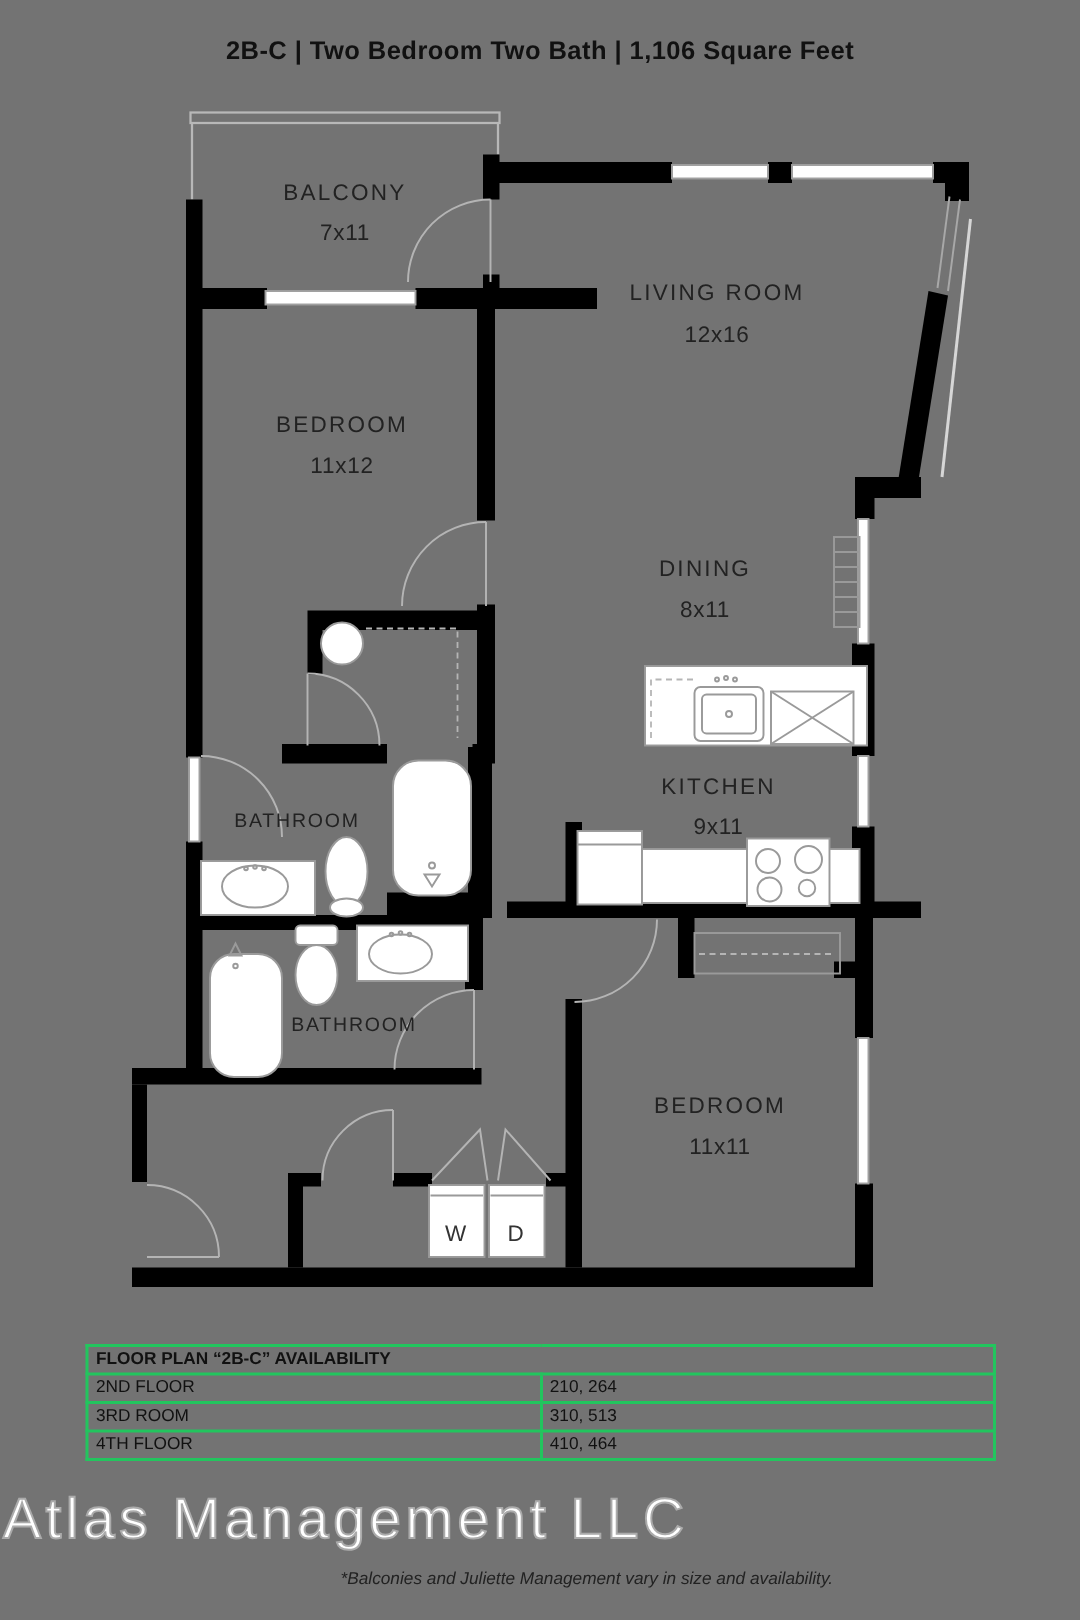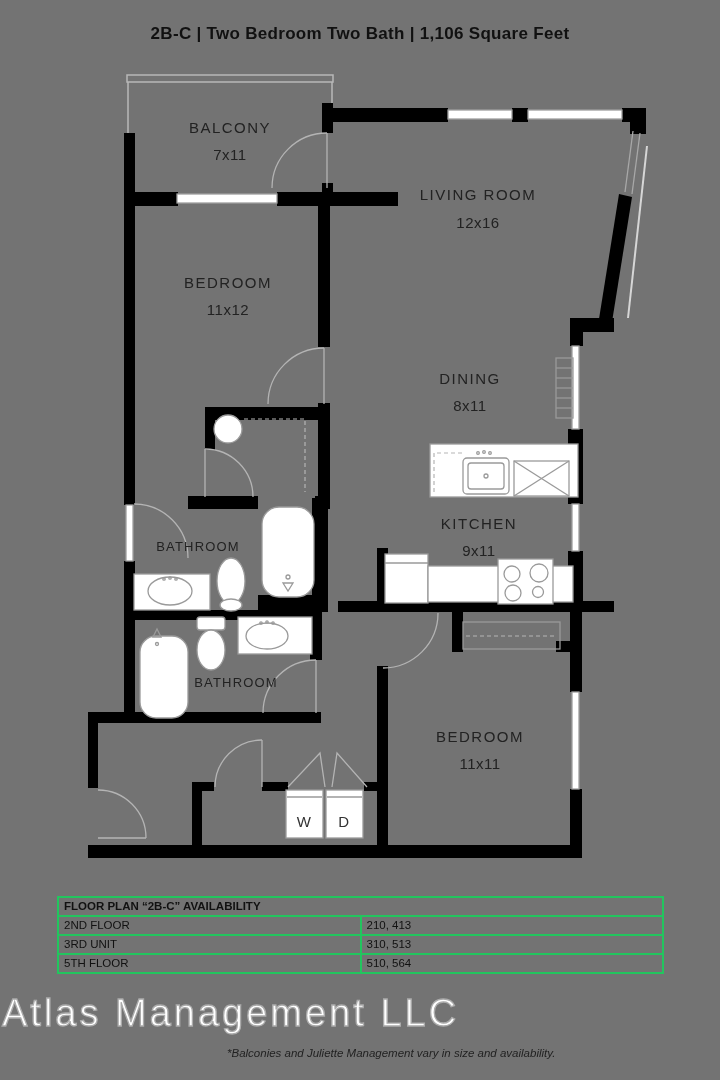--- a/index.html
+++ b/index.html
@@ -248,29 +248,29 @@
     </g>
   </svg>
 
   <table class="avail">
     <tbody>
         <tr class="hd">
       <td colspan="2">FLOOR PLAN “2B-C” AVAILABILITY</td>
     </tr>
     <tr>
       <td class="lvl">2ND FLOOR</td>
-      <td>210, 413</td>
+      <td>210, 264</td>
     </tr>
     <tr>
-      <td class="lvl">3RD UNIT</td>
+      <td class="lvl">3RD ROOM</td>
       <td>310, 513</td>
     </tr>
     <tr>
-      <td class="lvl">5TH FLOOR</td>
-      <td>510, 564</td>
+      <td class="lvl">4TH FLOOR</td>
+      <td>410, 464</td>
     </tr>
   </tbody>
     </table>
 
   <div class="watermark">Atlas Management LLC</div>
   <div class="note">*Balconies and Juliette Management vary in size and availability.</div>
 
 </div>
 
 </body></html>

